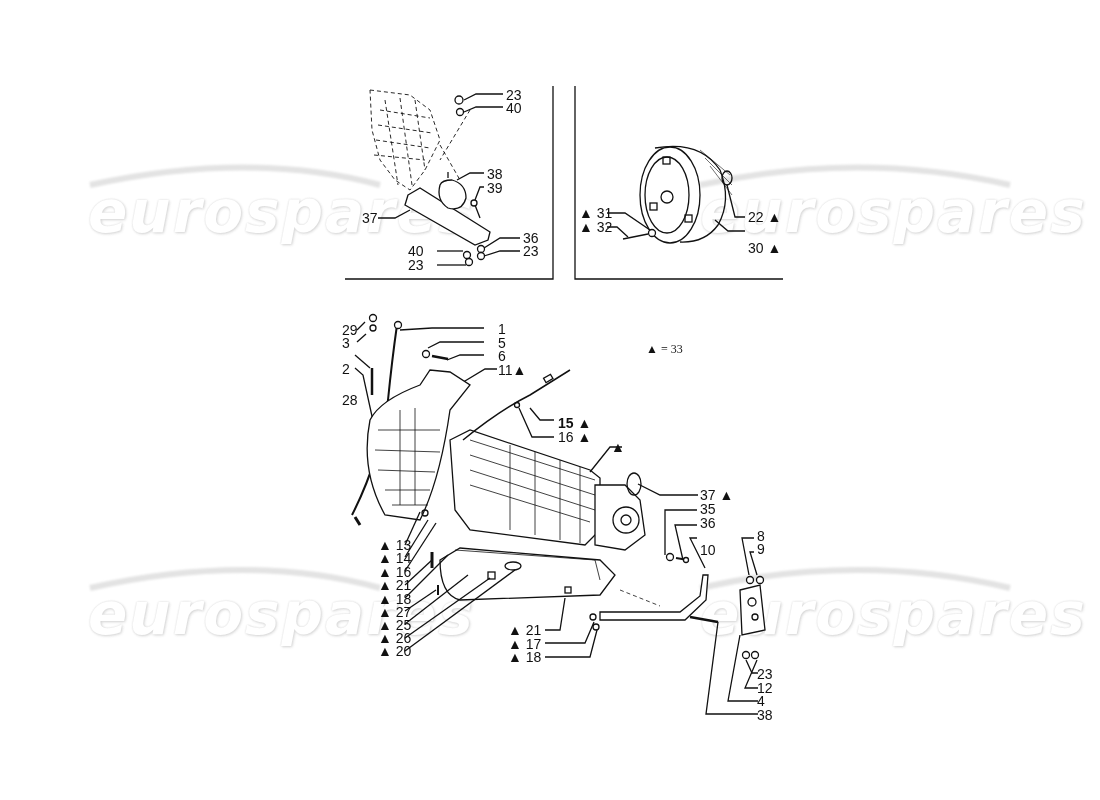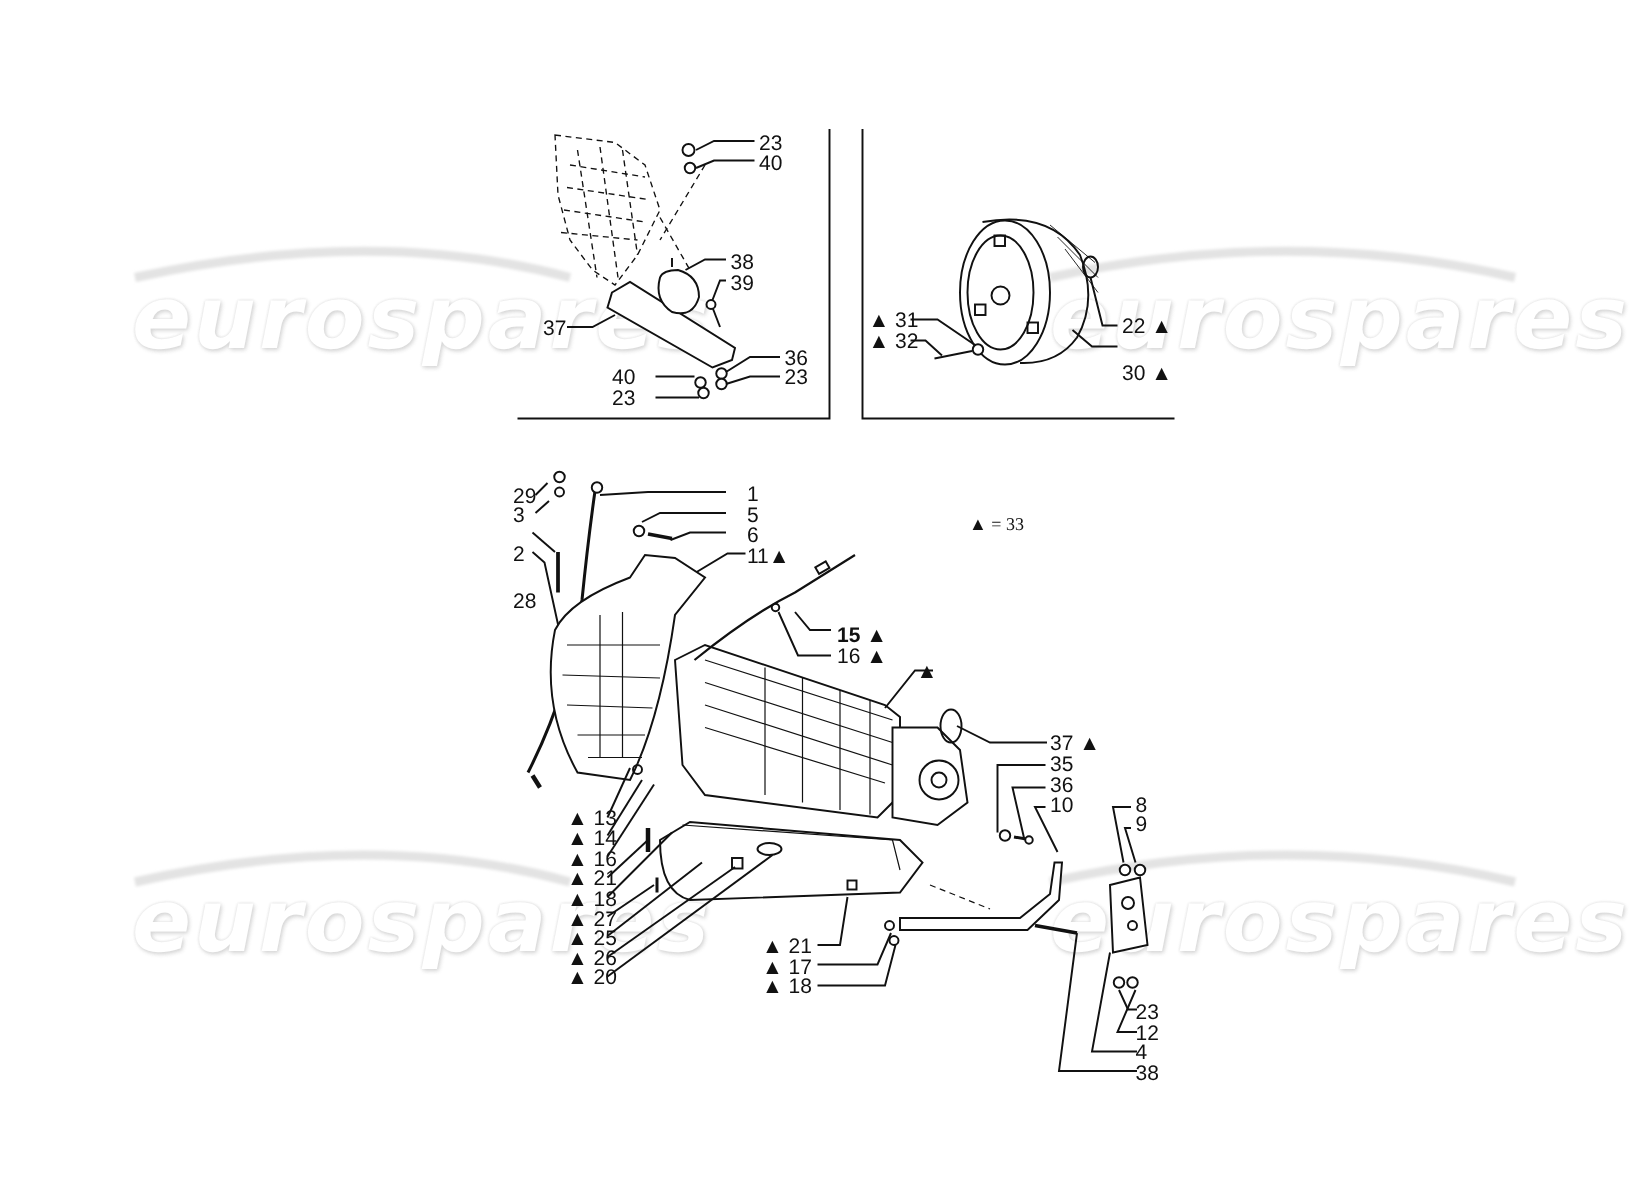--- a/index.html
+++ b/index.html
@@ -221,21 +221,21 @@
   <div class="lbl" style="left:498px;top:323px;">1</div>
   <div class="lbl" style="left:498px;top:337px;">5</div>
   <div class="lbl" style="left:498px;top:350px;">6</div>
   <div class="lbl" style="left:498px;top:364px;">11▲</div>
   <div class="lbl" style="left:558px;top:417px;font-weight:bold;">15 ▲</div>
   <div class="lbl" style="left:558px;top:431px;">16 ▲</div>
   <div class="lbl" style="left:611px;top:441px;">▲</div>
   <div class="lbl" style="left:700px;top:489px;">37 ▲</div>
   <div class="lbl" style="left:700px;top:503px;">35</div>
   <div class="lbl" style="left:700px;top:517px;">36</div>
-  <div class="lbl" style="left:700px;top:530px;">10</div>
+  <div class="lbl" style="left:700px;top:544px;">10</div>
   <div class="lbl" style="left:757px;top:530px;">8</div>
   <div class="lbl" style="left:757px;top:543px;">9</div>
   <div class="lbl" style="left:508px;top:624px;">▲ 21</div>
   <div class="lbl" style="left:508px;top:638px;">▲ 17</div>
   <div class="lbl" style="left:508px;top:651px;">▲ 18</div>
   <div class="lbl" style="left:757px;top:668px;">23</div>
   <div class="lbl" style="left:757px;top:682px;">12</div>
   <div class="lbl" style="left:757px;top:695px;">4</div>
   <div class="lbl" style="left:757px;top:709px;">38</div>
 </div>

